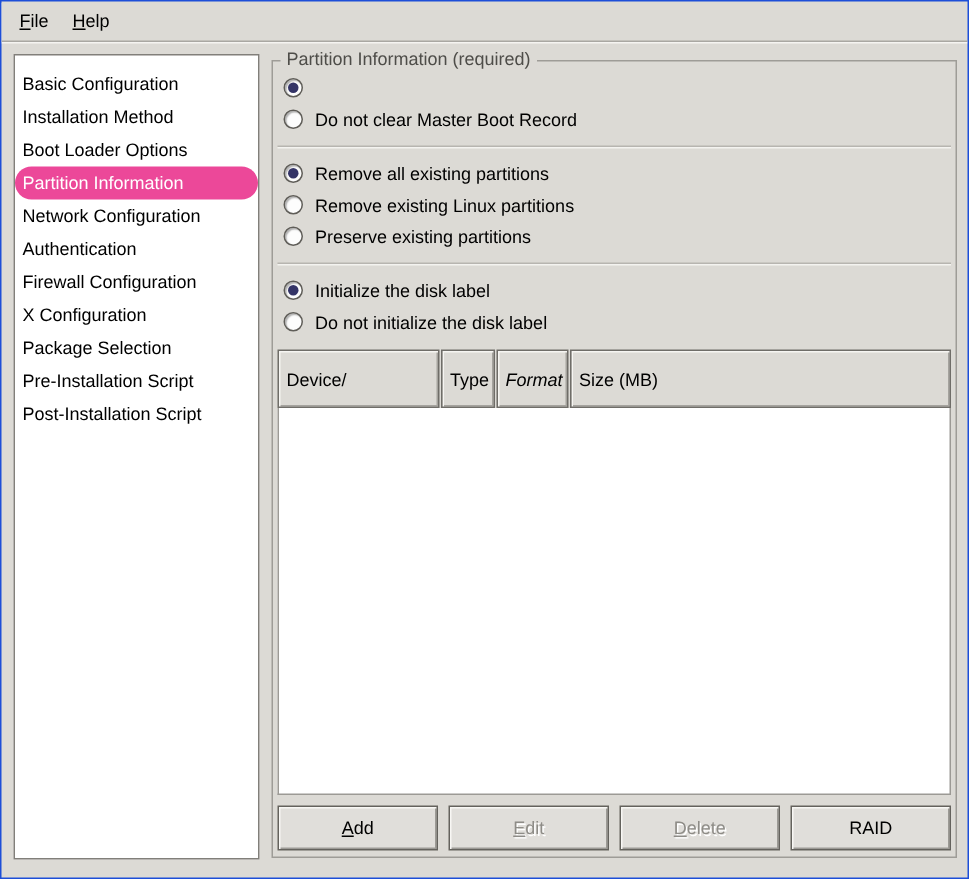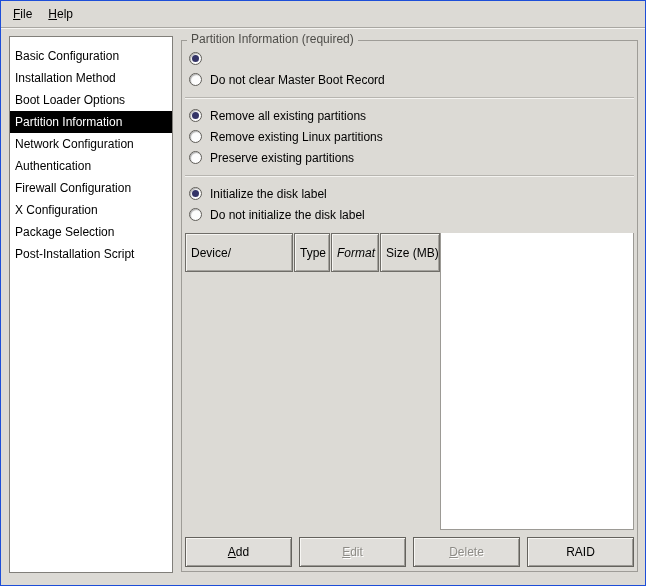--- a/index.html
+++ b/index.html
@@ -29,21 +29,21 @@
   .sidebar {
     position: absolute;
     left: 8px; top: 7px; width: 164px; bottom: 12px;
     background: #ffffff;
     border: 1px solid #817f7a;
     box-sizing: border-box;
     padding-top: 8px;
     overflow: hidden;
   }
   .side-item { height: 22px; line-height: 22px; padding-left: 5px; white-space: nowrap; }
-  .side-item.selected { background: #000000; color: #fff; }
+  .side-item.selected { background: #ec4899; color: #fff; border-radius: 11px; }
   
   .frame {
     position: absolute;
     left: 180px; right: 7px; top: 11px; bottom: 13px;
     border: 1px solid #9e9c97;
     box-sizing: border-box;
   }
   .frame-title {
     position: absolute; top: -9px; left: 5px;
     background: #dcdad5; padding: 0 4px;
@@ -67,21 +67,21 @@
     content: ""; position: absolute; left: 2px; top: 2px;
     width: 7px; height: 7px; border-radius: 50%;
     background: #343467;
   }
   .sep {
     height: 1px; background: #b7b5b0;
     box-shadow: 0 1px 0 #f4f3f0;
     margin: 7px 0;
   }
   
-  .table { margin-top: 8px; flex: 1; display: flex; flex-direction: row; min-height: 0; }
+  .table { margin-top: 8px; flex: 1; display: flex; flex-direction: column; min-height: 0; }
   .thead { display: flex; height: 39px; gap: 1px; }
   .th {
     box-sizing: border-box;
     background: #dcdad5;
     border: 1px solid #6f6d68;
     box-shadow: inset 1px 1px 0 #f6f5f2, inset -1px -1px 0 #a5a39e;
     display: flex; flex-direction: column; justify-content: center;
     padding-left: 5px; line-height: 16px; white-space: nowrap; overflow: hidden;
     cursor: default;
   }
@@ -125,20 +125,21 @@
     <div class="sidebar">
       <div class="side-item">Basic Configuration</div>
       <div class="side-item">Installation Method</div>
       <div class="side-item">Boot Loader Options</div>
       <div class="side-item selected">Partition Information</div>
       <div class="side-item">Network Configuration</div>
       <div class="side-item">Authentication</div>
       <div class="side-item">Firewall Configuration</div>
       <div class="side-item">X Configuration</div>
       <div class="side-item">Package Selection</div>
+      <div class="side-item">Pre-Installation Script</div>
       <div class="side-item">Post-Installation Script</div>
     </div>
 
     <div class="frame">
       <div class="frame-title">Partition Information (required)</div>
       <div class="frame-body">
 
         <div class="radio-row">
           <span class="radio on"></span>
         </div>

